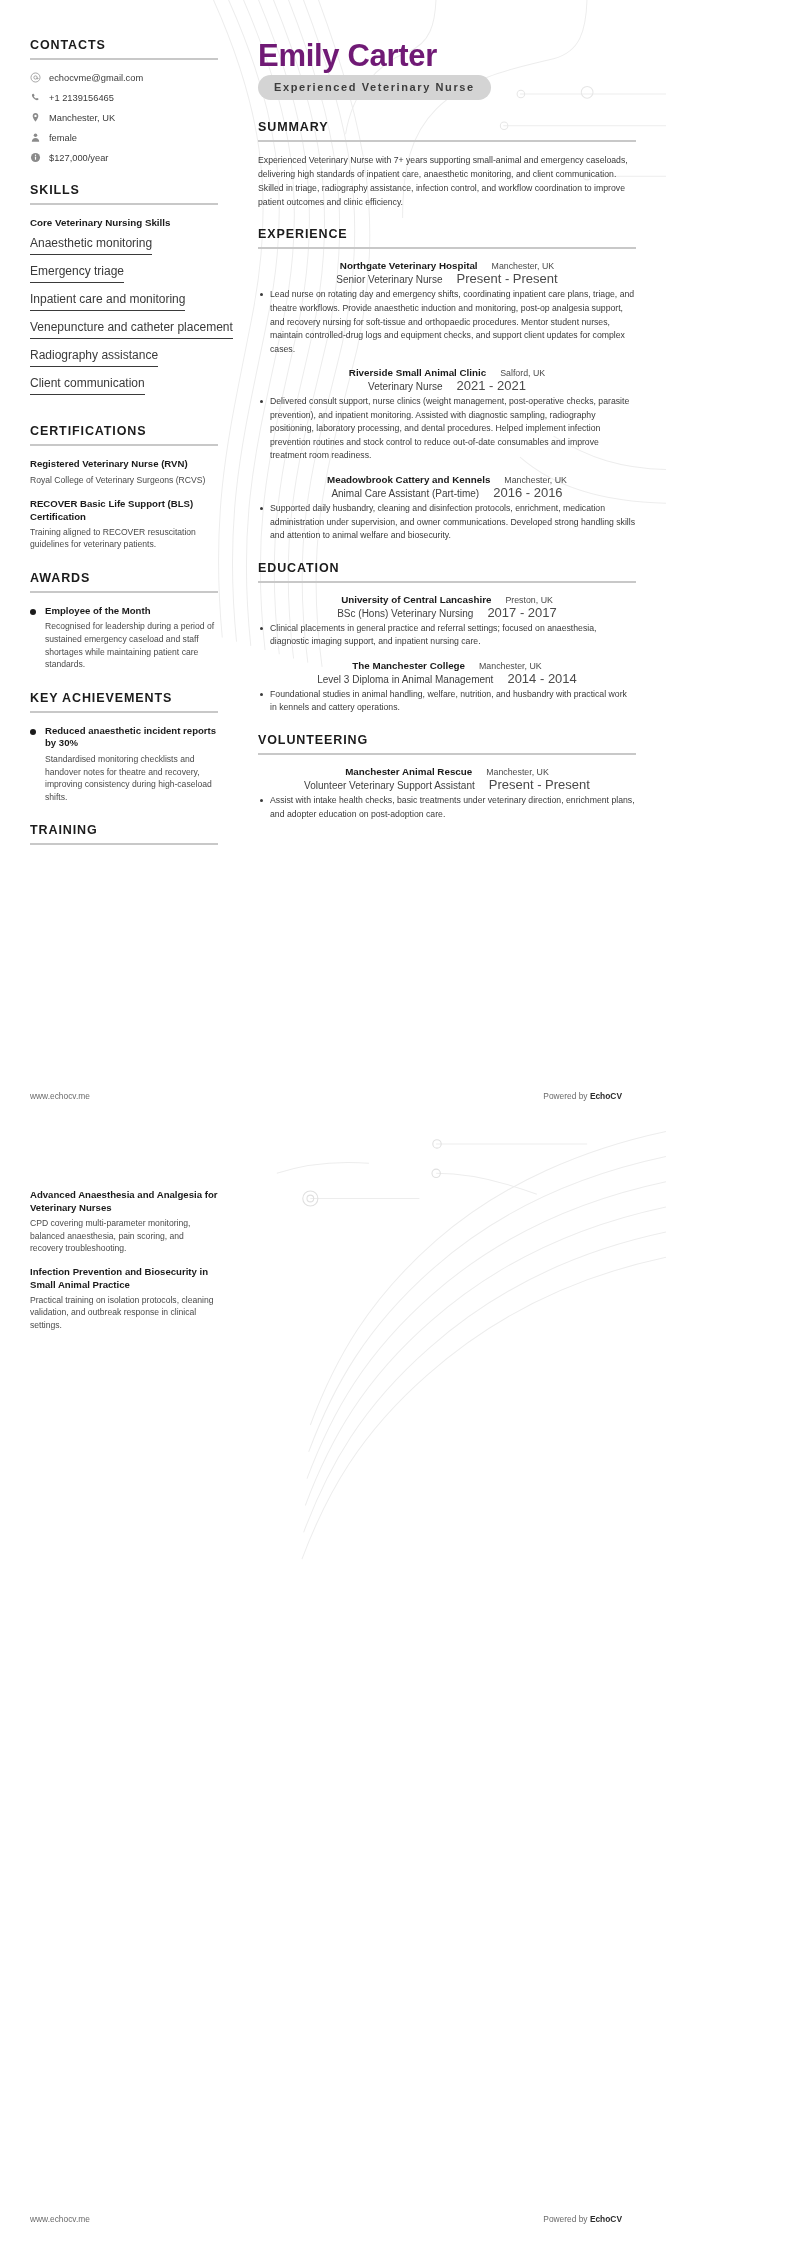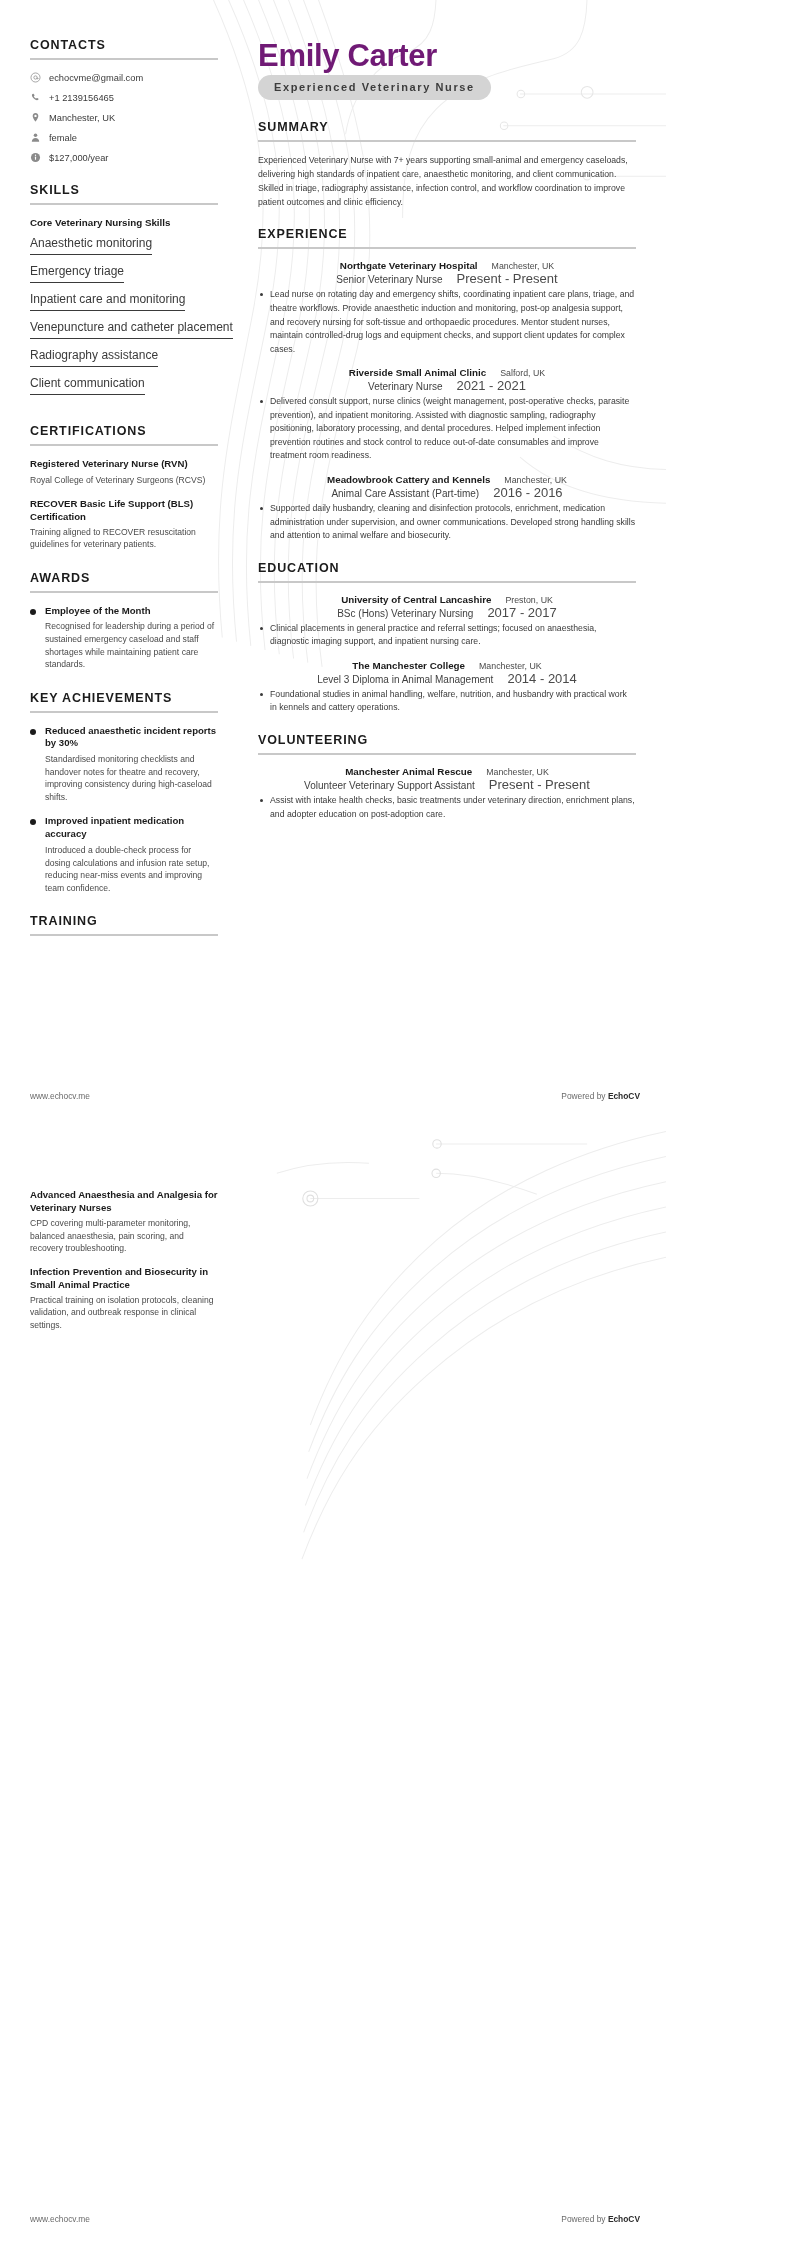--- a/index.html
+++ b/index.html
@@ -222,21 +222,21 @@
     top: 5px;
     width: 3px; height: 3px;
     border-radius: 50%;
     background: #3a3a3a;
   }
 
   
   .page-footer {
     position: absolute;
     left: 30px;
-    right: 26px;
+    right: 44px;
     bottom: 22px;
     z-index: 3;
     display: flex;
     justify-content: space-between;
     align-items: center;
     font-size: 8.4px;
     color: #6a6a6a;
   }
   .brand-strong { font-weight: 700; color: #2b2b2b; }
 
@@ -375,27 +375,20 @@
       <div class="sec-block">
         <div class="sec-title">KEY ACHIEVEMENTS</div>
         <div class="sec-rule"></div>
         <div class="lbullet">
           <span class="lbullet-dot"></span>
           <div class="lbullet-body">
             <div class="lbullet-title">Reduced anaesthetic incident reports by 30%</div>
             <div class="lbullet-desc">Standardised monitoring checklists and handover notes for theatre and recovery, improving consistency during high-caseload shifts.</div>
           </div>
         </div>
-        <div class="lbullet">
-          <span class="lbullet-dot"></span>
-          <div class="lbullet-body">
-            <div class="lbullet-title">Improved inpatient medication accuracy</div>
-            <div class="lbullet-desc">Introduced a double-check process for dosing calculations and infusion rate setup, reducing near-miss events and improving team confidence.</div>
-          </div>
-        </div>
       </div>
 
       <div class="sec-block">
         <div class="sec-title">TRAINING</div>
         <div class="sec-rule"></div>
       </div>
     </div>
 
     <div class="col-right">
 

